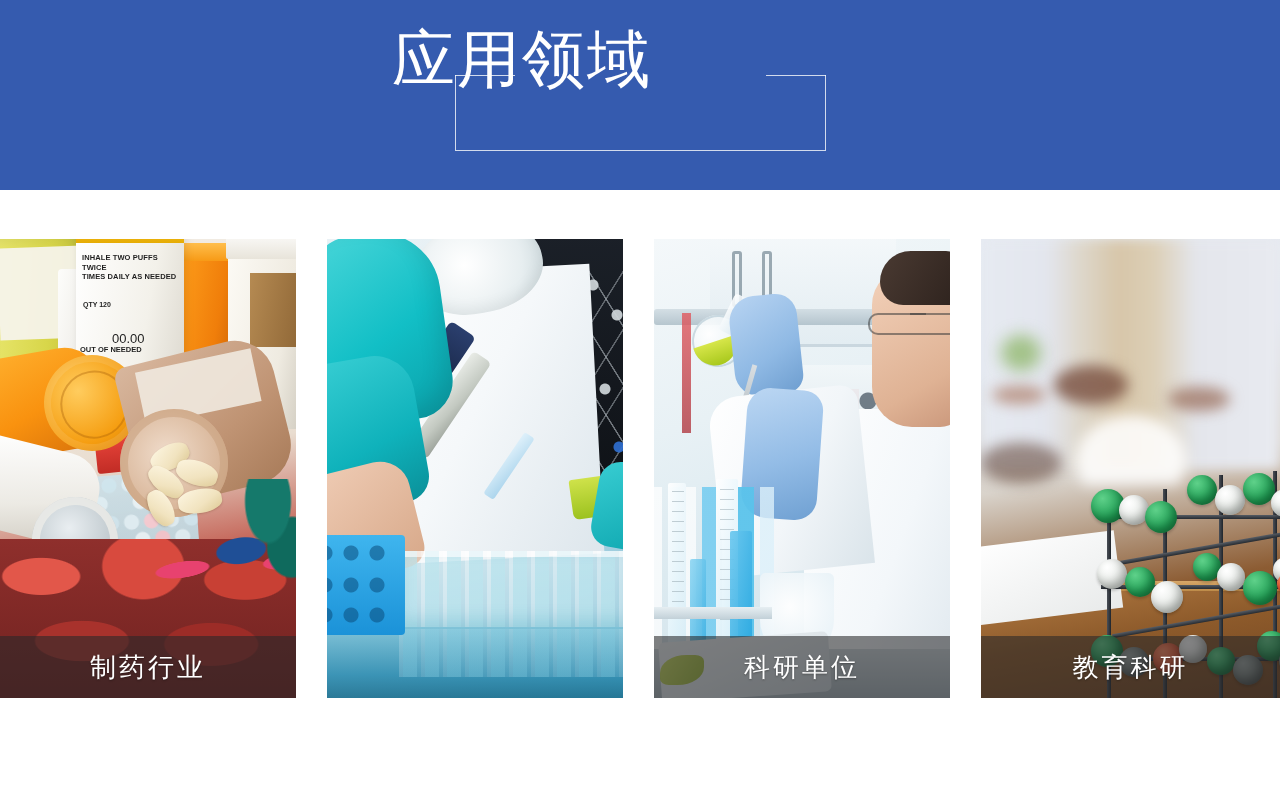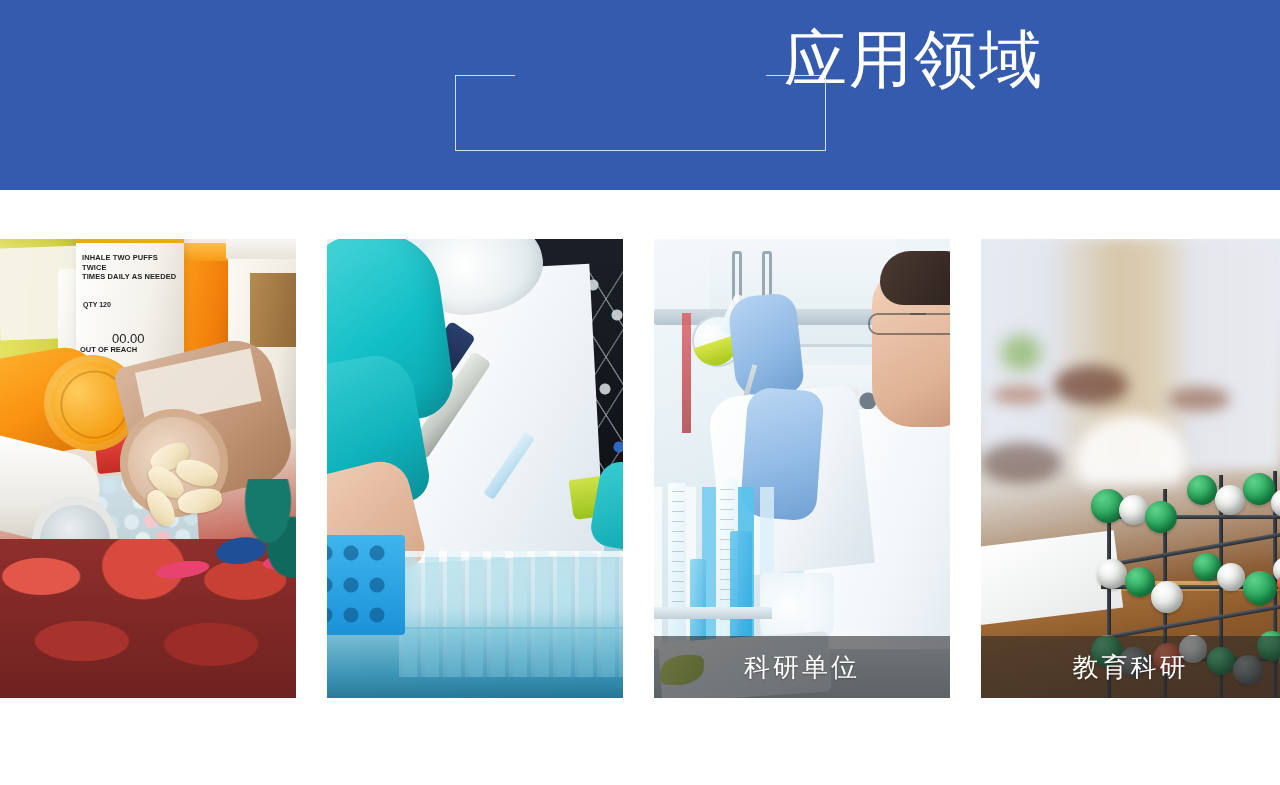--- a/index.html
+++ b/index.html
@@ -28,21 +28,21 @@
   .deco-top-left {
     position:absolute; left:455px; top:75px; width:60px; height:1px;
     background:rgba(255,255,255,.78);
   }
   .deco-top-right {
     position:absolute; left:766px; top:75px; width:60px; height:1px;
     background:rgba(255,255,255,.78);
   }
   .banner-title-cn {
     position:absolute; left:0; top:22px; width:1044px;
-    text-align:right;
+    text-align:center;
     color:#ffffff;
     font-size:63px;
     line-height:74px;
     font-weight:400;
     letter-spacing:2px;
     white-space:nowrap;
   }
   .banner-title-en {
     position:absolute; left:0; top:108px; width:1280px;
     text-align:center;
@@ -690,41 +690,42 @@
           </div>
         <div class="layer p1-b-right">
             <div class="win"></div>
             <div class="cap"></div>
           </div>
         <div class="layer p1-b-bigwhite">
           <div class="cap"></div>
           <div class="txt">INHALE TWO PUFFS TWICE<br>TIMES DAILY AS NEEDED</div>
           <div class="txt2">QTY 120</div>
           <div class="txt3">00.00</div>
-          <div class="txt4">OUT OF REACH</div>
+          <div class="txt4">OUT OF NEEDED</div>
         </div>
         <div class="layer p1-tablets-sheet"></div>
         <div class="layer p1-redcap"></div>
         <div class="layer p1-jar-orange"></div>
         <div class="layer p1-jar-lid"></div>
         <div class="layer p1-white-jar"></div>
         <div class="layer p1-white-mouth"></div>
         <div class="layer p1-tan-bottle">
             <div class="band"></div>
           </div>
         <div class="layer p1-tan-mouth"></div>
         <div class="layer p1-pill-cap" style="left:150px;top:206px;width:40px;height:24px;transform:rotate(-26deg)"></div>
         <div class="layer p1-pill-cap" style="left:176px;top:222px;width:42px;height:24px;transform:rotate(18deg)"></div>
         <div class="layer p1-pill-cap" style="left:146px;top:232px;width:40px;height:22px;transform:rotate(40deg)"></div>
         <div class="layer p1-pill-cap" style="left:178px;top:250px;width:44px;height:24px;transform:rotate(-10deg)"></div>
         <div class="layer p1-pill-cap" style="left:142px;top:258px;width:38px;height:22px;transform:rotate(62deg)"></div>
         <div class="layer p1-bot-red"></div>
         <div class="layer p1-caps"></div>
         <div class="layer p1-green-caps"></div>
       </div>
+      <div class="card-label">制药行业</div>
     </div>
 
     <div class="card c2">
       <div class="card-photo">
         <div class="layer p2-bg"></div>
         <div class="layer p2-dark-panel"></div>
         <div class="layer p2-hex-lines"></div>
         <div class="layer p2-hex"></div>
         <div class="layer p2-coat"></div>
         <div class="layer p2-cap"></div>

